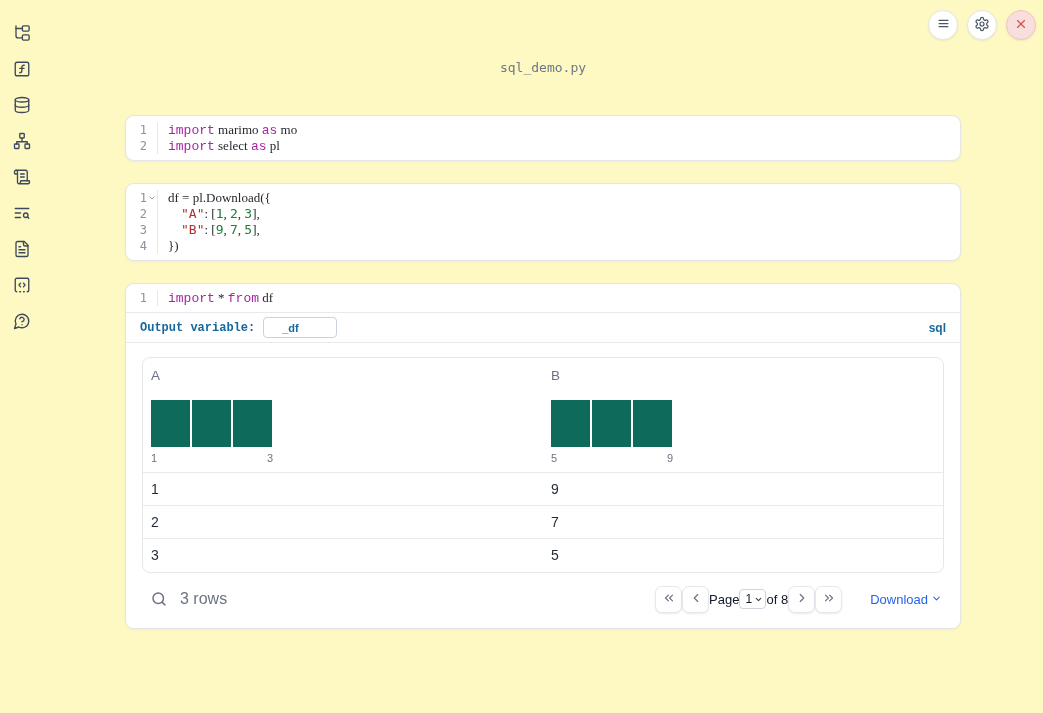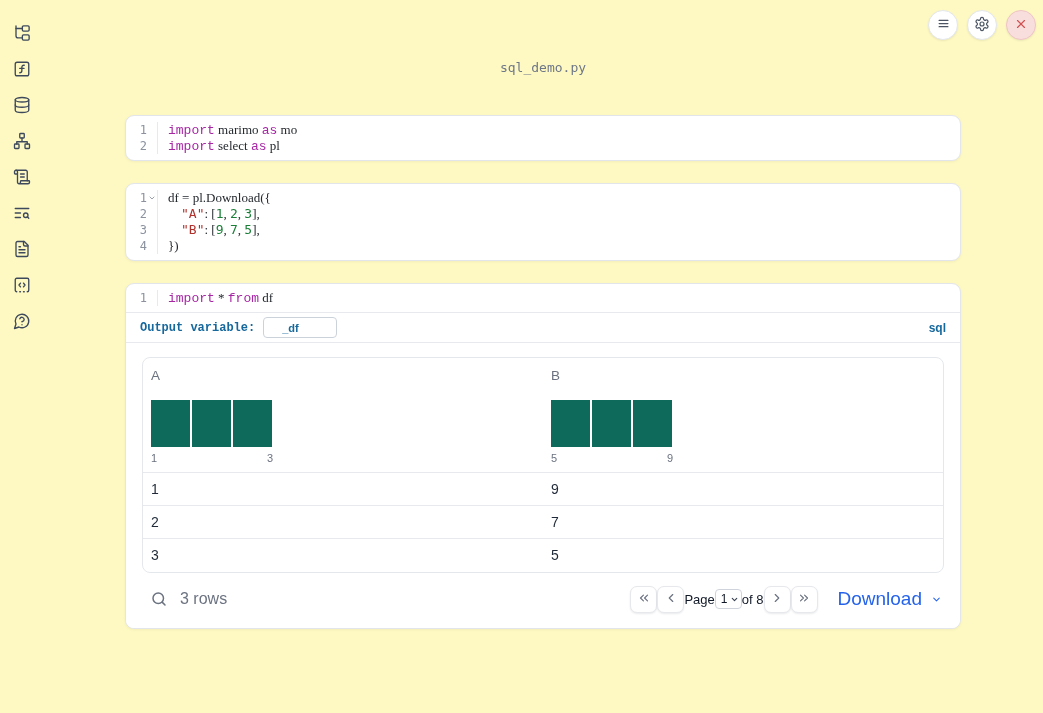--- a/index.html
+++ b/index.html
@@ -66,22 +66,22 @@
   .rowcount { margin-left:12px; font-size:16px; color:#6b7280; }
   .pager { margin-left:auto; display:flex; align-items:center; gap:0; }
   .pg-btn { width:27px; height:27px; border-radius:7px; border:1px solid #e6e8ec; background:#fff;
             box-shadow:0 1px 2px rgba(16,24,40,.09); color:#6b7280; display:flex; align-items:center;
             justify-content:center; cursor:pointer; }
   .pg-text { font-size:13px; color:#111827; }
   .sel-wrap { position:relative; display:flex; align-items:center; }
   .page-select { appearance:none; -webkit-appearance:none; width:27px; height:20px; border:1px solid #cfd4dc;
                  border-radius:4px; font-size:12px; padding:0 12px 0 5px; color:#111827; background:#fff; }
   .sel-wrap svg { position:absolute; right:3px; pointer-events:none; color:#374151; }
-  .download { margin-left:20px; border:none; background:none; color:#2563EB; font-size:19px;
-              font-family:"Liberation Sans", sans-serif; display:flex; align-items:center; gap:9px; cursor:pointer; }
+  .download { margin-left:28px; border:none; background:none; color:#2563EB; font-size:13px;
+              font-family:"Liberation Sans", sans-serif; display:flex; align-items:center; gap:3px; cursor:pointer; }
 </style>
 </head>
 <body>
 
 <div class="screen">
 
   <aside class="sidebar">
     <button class="sb-btn">
       <svg width="18" height="18" viewBox="0 0 24 24" fill="none" stroke="currentColor" stroke-width="1.8" stroke-linecap="round" stroke-linejoin="round">
           <rect x="12.5" y="2.5" width="9" height="7" rx="1.5"></rect>

